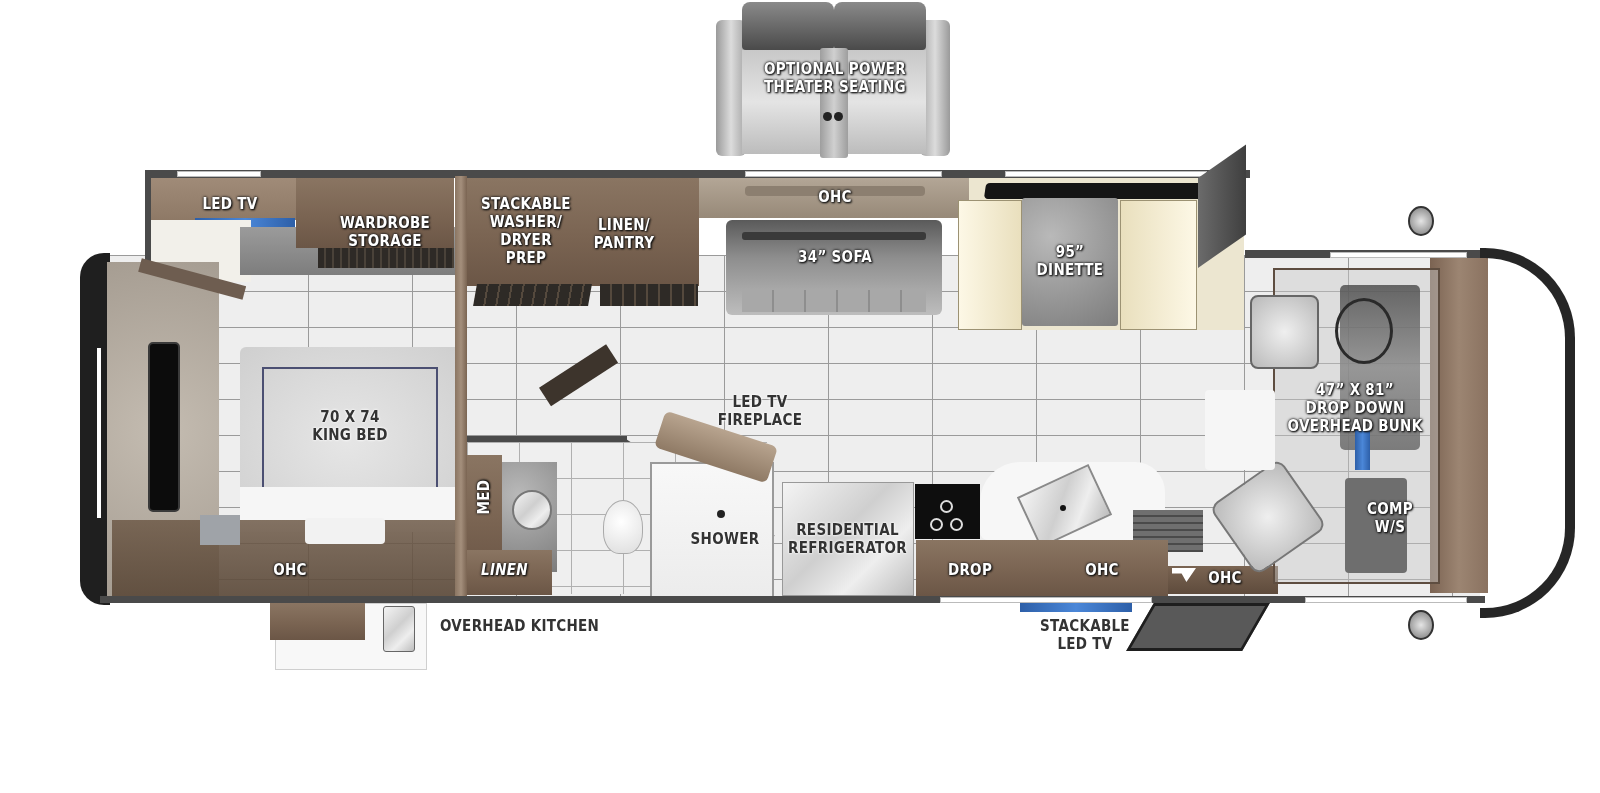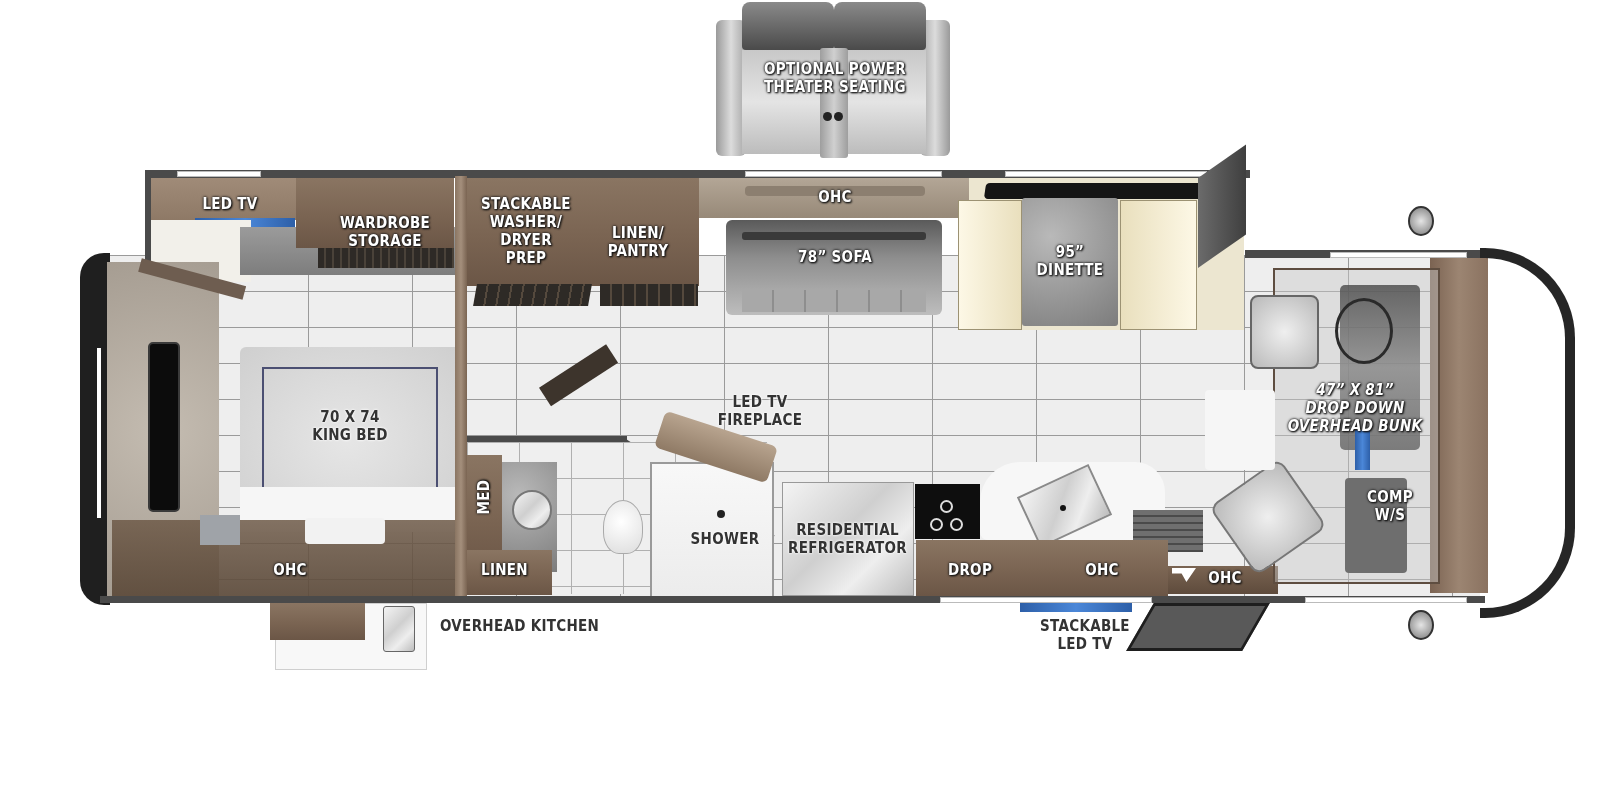--- a/index.html
+++ b/index.html
@@ -59,30 +59,30 @@
 
 <div class="abs" style="left:455px;top:176px;width:12px;height:424px;background:linear-gradient(90deg,#8a7562,#a48f7c,#7a6452);"></div>
 
 <div class="abs wood" style="left:467px;top:178px;width:232px;height:108px;"></div>
 <div class="abs" style="left:475px;top:284px;width:115px;height:22px;background:repeating-linear-gradient(90deg,#2e2a26 0 10px,#55493d 10px 12px);transform:skewX(-10deg);"></div>
 <div class="abs" style="left:600px;top:284px;width:98px;height:22px;background:repeating-linear-gradient(90deg,#2e2a26 0 10px,#55493d 10px 12px);"></div>
 <div class="lbl light" style="left:470px;top:195px;width:112px;">STACKABLE
 WASHER/
 DRYER
 PREP</div>
-<div class="lbl light" style="left:592px;top:216px;width:92px;margin-top:8px;">LINEN/
+<div class="lbl light" style="left:578px;top:216px;width:92px;">LINEN/
 PANTRY</div>
 
 <div class="abs" style="left:699px;top:178px;width:270px;height:40px;background:linear-gradient(180deg,#b3a696,#978978);"></div>
 <div class="abs" style="left:745px;top:186px;width:180px;height:10px;border-radius:4px;background:#8c7f70;"></div>
 <div class="lbl light" style="left:795px;top:188px;width:80px;">OHC</div>
 <div class="abs sofa" style="left:726px;top:220px;width:216px;height:95px;"></div>
 <div class="abs" style="left:742px;top:232px;width:184px;height:8px;background:#3a3a3a;border-radius:3px;"></div>
 <div class="abs" style="left:742px;top:290px;width:184px;height:22px;background:repeating-linear-gradient(90deg,#a8a8a8 0 30px,#8e8e8e 30px 32px);"></div>
-<div class="lbl light" style="left:775px;top:248px;width:120px;">78” SOFA</div>
+<div class="lbl light" style="left:775px;top:248px;width:120px;">34” SOFA</div>
 
 <div class="abs" style="left:969px;top:178px;width:275px;height:152px;background:#ece6d0;"></div>
 <div class="abs" style="left:958px;top:200px;width:62px;height:128px;background:linear-gradient(90deg,#fdf8e6,#e9dfbd);border:1px solid #9c9273;"></div>
 <div class="abs" style="left:1120px;top:200px;width:75px;height:128px;background:linear-gradient(90deg,#e9dfbd,#fdf8e6);border:1px solid #9c9273;"></div>
 <div class="abs" style="left:985px;top:183px;width:218px;height:16px;background:#151515;border-radius:4px;transform:skewX(-8deg);"></div>
 <div class="abs granite" style="left:1022px;top:198px;width:96px;height:128px;border-radius:3px;"></div>
 <div class="lbl light" style="left:1025px;top:243px;width:90px;">95”
 DINETTE</div>
 <div class="abs" style="left:1198px;top:178px;width:48px;height:90px;background:linear-gradient(90deg,#6b6b6b,#3f3f3f);transform:skewY(-35deg);transform-origin:top left;"></div>
 
@@ -104,21 +104,21 @@
 <div class="lbl light" style="left:250px;top:561px;width:80px;">OHC</div>
 
 <div class="abs wall" style="left:467px;top:436px;width:160px;height:6px;"></div>
 <div class="abs wall" style="left:622px;top:437px;width:180px;height:6px;transform:rotate(33deg);transform-origin:left;"></div>
 <div class="abs" style="left:467px;top:442px;width:300px;height:152px;background:#efefef;background-image:linear-gradient(#b0b0b0 1px,transparent 1px),linear-gradient(90deg,#b0b0b0 1px,transparent 1px);background-size:52px 36px;"></div>
 <div class="abs wood" style="left:467px;top:455px;width:35px;height:120px;"></div>
 <div class="lbl light" style="left:460px;top:488px;width:48px;transform:rotate(-90deg);">MED</div>
 <div class="abs granite" style="left:502px;top:462px;width:55px;height:110px;"></div>
 <div class="abs metal" style="left:512px;top:490px;width:36px;height:36px;border-radius:50%;border:2px solid #777;"></div>
 <div class="abs wood" style="left:467px;top:550px;width:85px;height:45px;"></div>
-<div class="lbl light" style="left:467px;top:561px;width:75px;">LINEN</div>
+<div class="lbl light" style="left:467px;top:561px;width:75px;font-style:italic;">LINEN</div>
 <div class="abs" style="left:603px;top:500px;width:38px;height:52px;border-radius:50% 50% 40% 40%;background:radial-gradient(circle at 45% 40%,#ffffff,#dcdcdc);border:1px solid #aaa;"></div>
 <div class="abs" style="left:650px;top:462px;width:120px;height:132px;background:linear-gradient(180deg,#f8f8f8,#ececec);border:2px solid #9a9a9a;"></div>
 <div class="abs" style="left:717px;top:510px;width:8px;height:8px;border-radius:50%;background:#222;"></div>
 <div class="lbl dark" style="left:675px;top:530px;width:100px;">SHOWER</div>
 
 <div class="abs" style="left:657px;top:428px;width:118px;height:38px;background:linear-gradient(180deg,#b8a48f,#8f7a65);border-radius:6px;transform:rotate(18deg);"></div>
 <div class="abs" style="left:545px;top:386px;width:80px;height:22px;background:#3d342c;transform:rotate(-33deg);transform-origin:left;"></div>
 <div class="lbl dark" style="left:705px;top:393px;width:110px;">LED TV
 FIREPLACE</div>
 
@@ -146,24 +146,24 @@
 <div class="abs" style="left:1430px;top:258px;width:58px;height:335px;background:linear-gradient(90deg,#7b6352,#9c8572,#8a7260);"></div>
 <div class="abs" style="left:1480px;top:248px;width:85px;height:350px;background:transparent;border:10px solid #262626;border-left:none;border-radius:0 90px 90px 0;"></div>
 <div class="abs" style="left:1273px;top:268px;width:163px;height:312px;background:rgba(200,200,200,0.45);border:2px solid #5e4d40;"></div>
 <div class="abs" style="left:1340px;top:285px;width:80px;height:165px;background:linear-gradient(180deg,#505050,#8a8a8a 50%,#6a6a6a);border-radius:5px;opacity:0.85;"></div>
 <div class="abs" style="left:1335px;top:298px;width:52px;height:60px;border:3px solid #2a2a2a;border-radius:50%;"></div>
 <div class="abs screen-blue" style="left:1355px;top:430px;width:15px;height:40px;"></div>
 <div class="abs" style="left:1345px;top:478px;width:62px;height:95px;background:#6e6e6e;border-radius:4px;"></div>
 <div class="abs" style="left:1250px;top:295px;width:65px;height:70px;background:radial-gradient(circle,#efefef,#b9b9b9);border-radius:8px;border:2px solid #666;"></div>
 <div class="abs" style="left:1225px;top:475px;width:82px;height:80px;background:radial-gradient(circle,#efefef,#b9b9b9);border-radius:10px;border:2px solid #777;transform:rotate(-35deg);"></div>
 <div class="abs" style="left:1205px;top:390px;width:70px;height:80px;background:#f6f6f6;border-radius:4px;"></div>
-<div class="lbl light" style="left:1280px;top:381px;width:150px;font-style:italic;">47” X 81”
+<div class="lbl light" style="left:1280px;top:381px;width:150px;">47” X 81”
 DROP DOWN
 OVERHEAD BUNK</div>
-<div class="lbl light" style="left:1360px;top:488px;width:60px;">COMP
+<div class="lbl light" style="left:1360px;top:500px;width:60px;">COMP
 W/S</div>
 <div class="abs" style="left:1408px;top:206px;width:22px;height:26px;background:radial-gradient(circle,#e5e5e5,#7a7a7a);border-radius:50%;border:2px solid #333;"></div>
 <div class="abs" style="left:1408px;top:610px;width:22px;height:26px;background:radial-gradient(circle,#e5e5e5,#7a7a7a);border-radius:50%;border:2px solid #333;"></div>
 
 <div class="abs wall" style="left:100px;top:596px;width:1385px;height:7px;"></div>
 <div class="abs window" style="left:940px;top:597px;width:210px;height:4px;"></div>
 <div class="abs window" style="left:1305px;top:597px;width:160px;height:4px;"></div>
 
 <div class="abs" style="left:275px;top:603px;width:150px;height:65px;background:#f8f8f8;border:1px solid #cfcfcf;"></div>
 <div class="abs wood" style="left:270px;top:603px;width:95px;height:37px;"></div>

